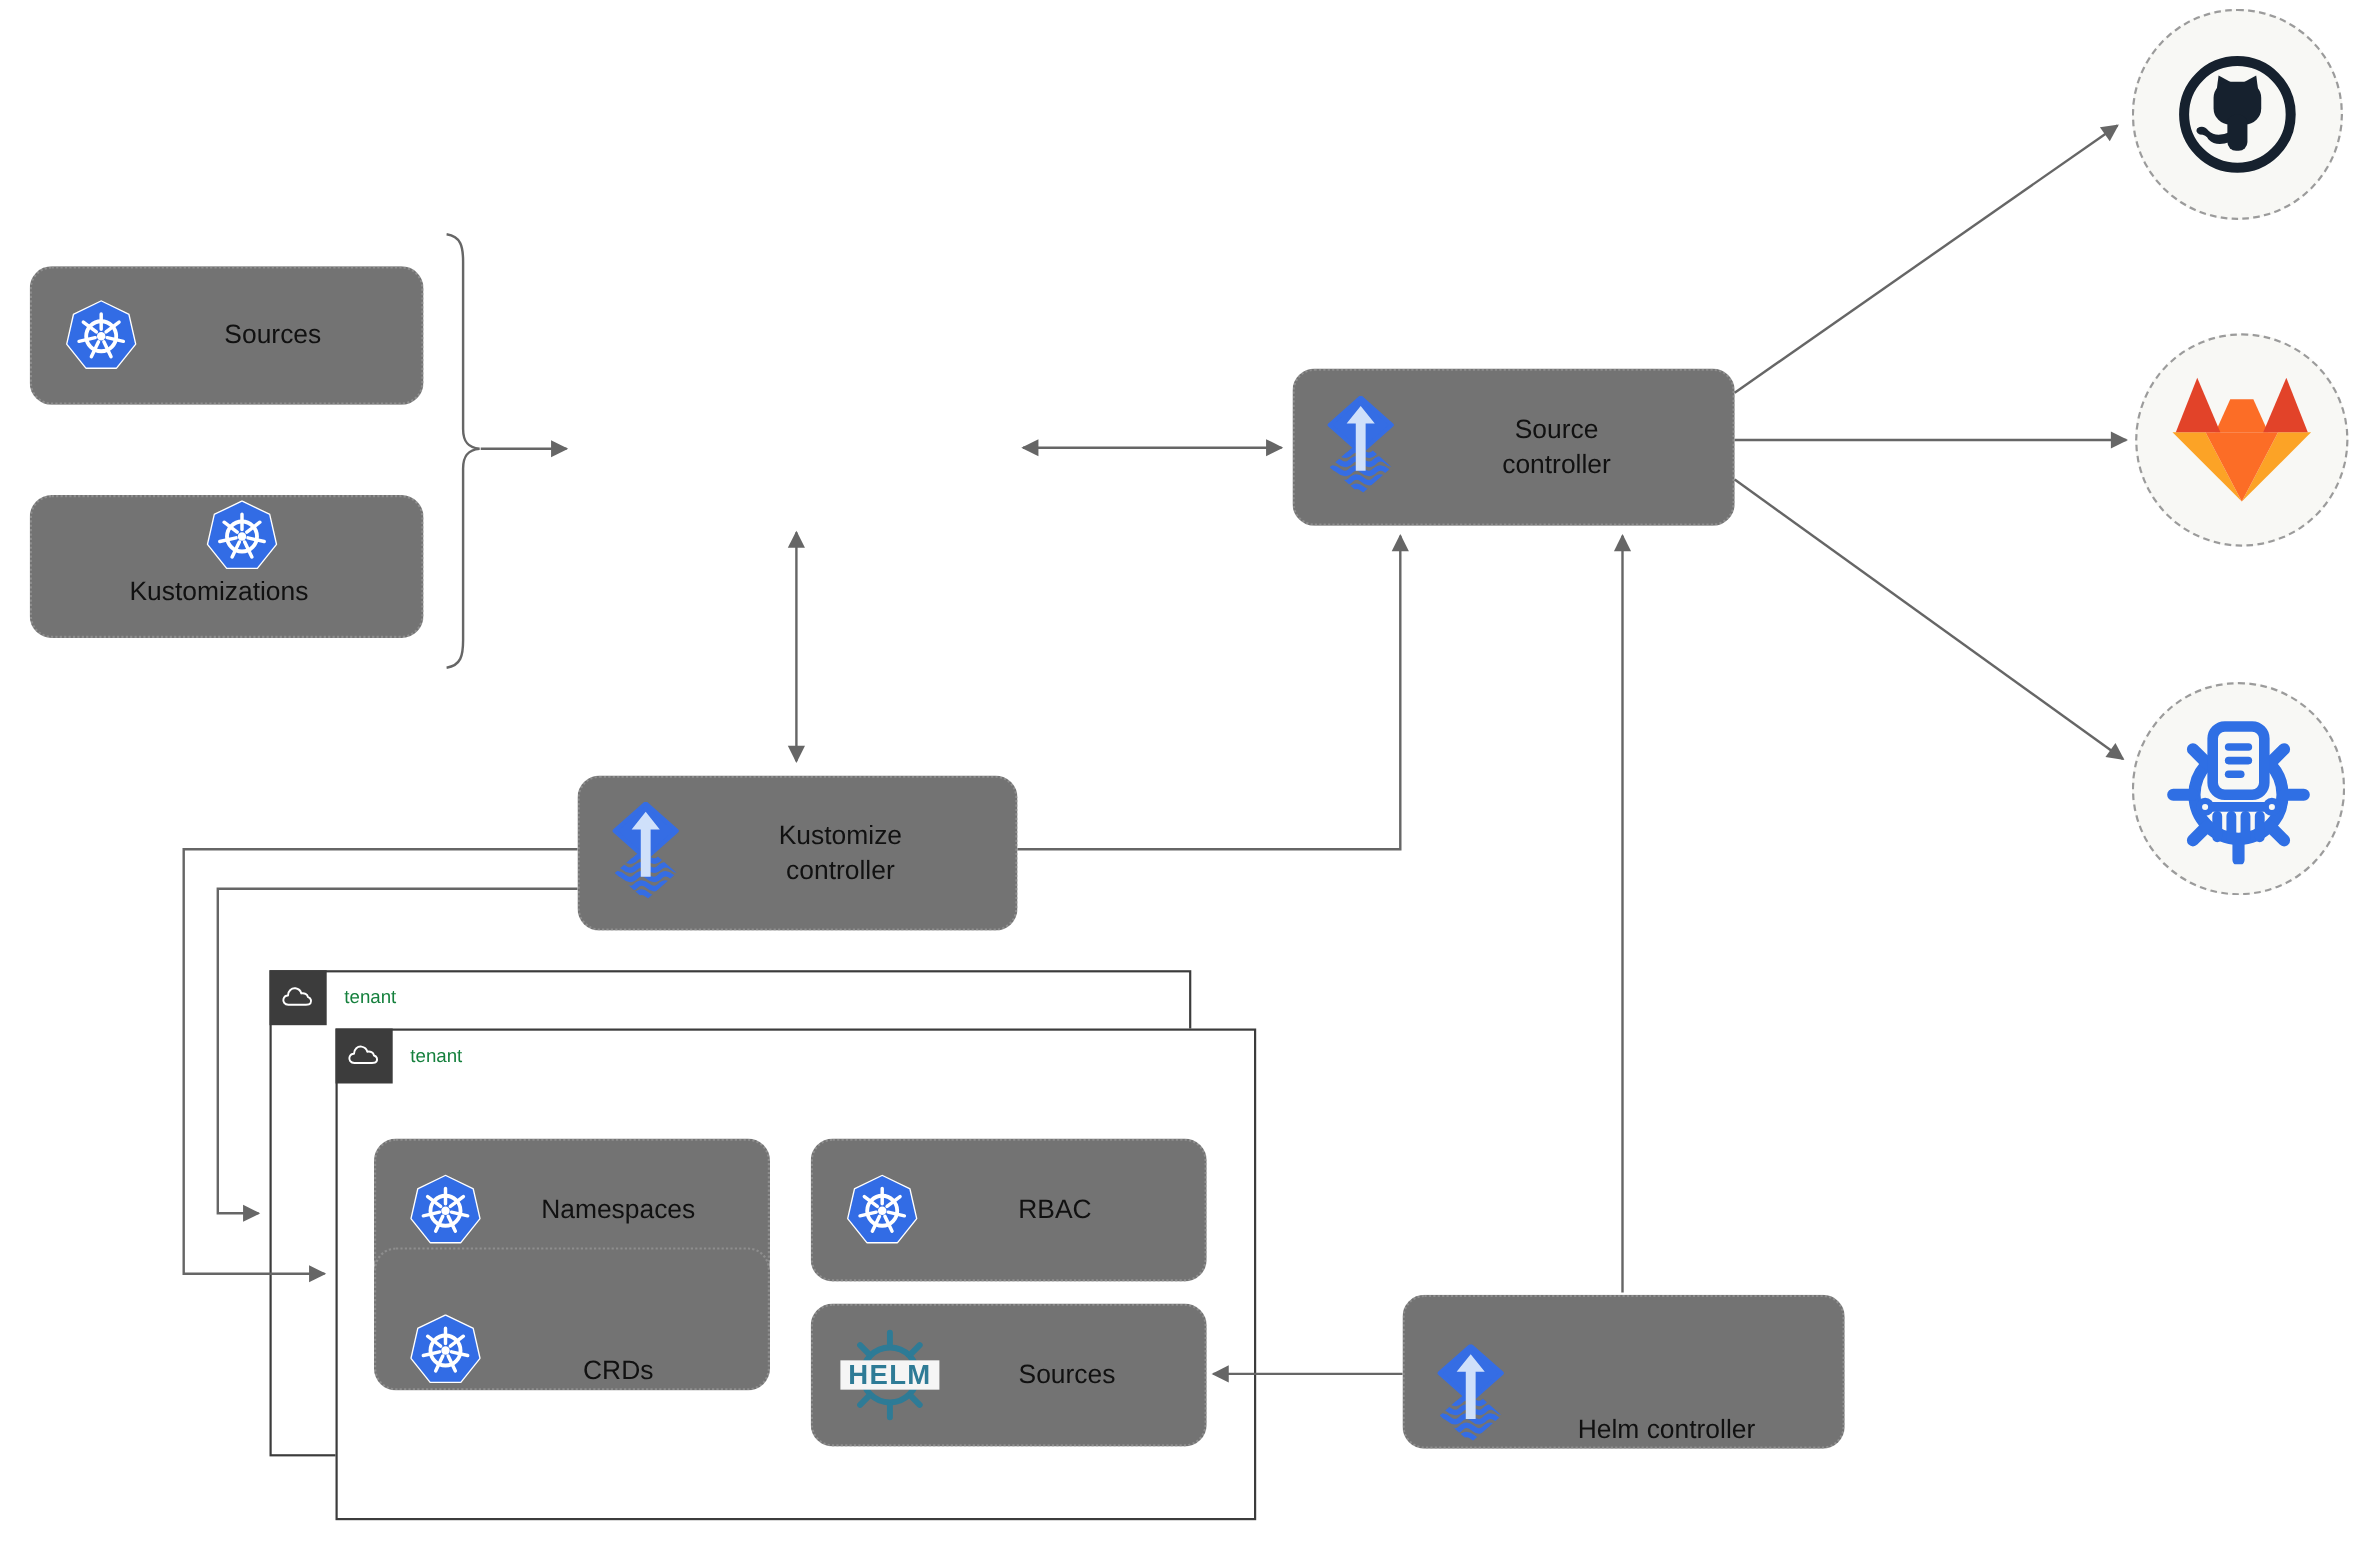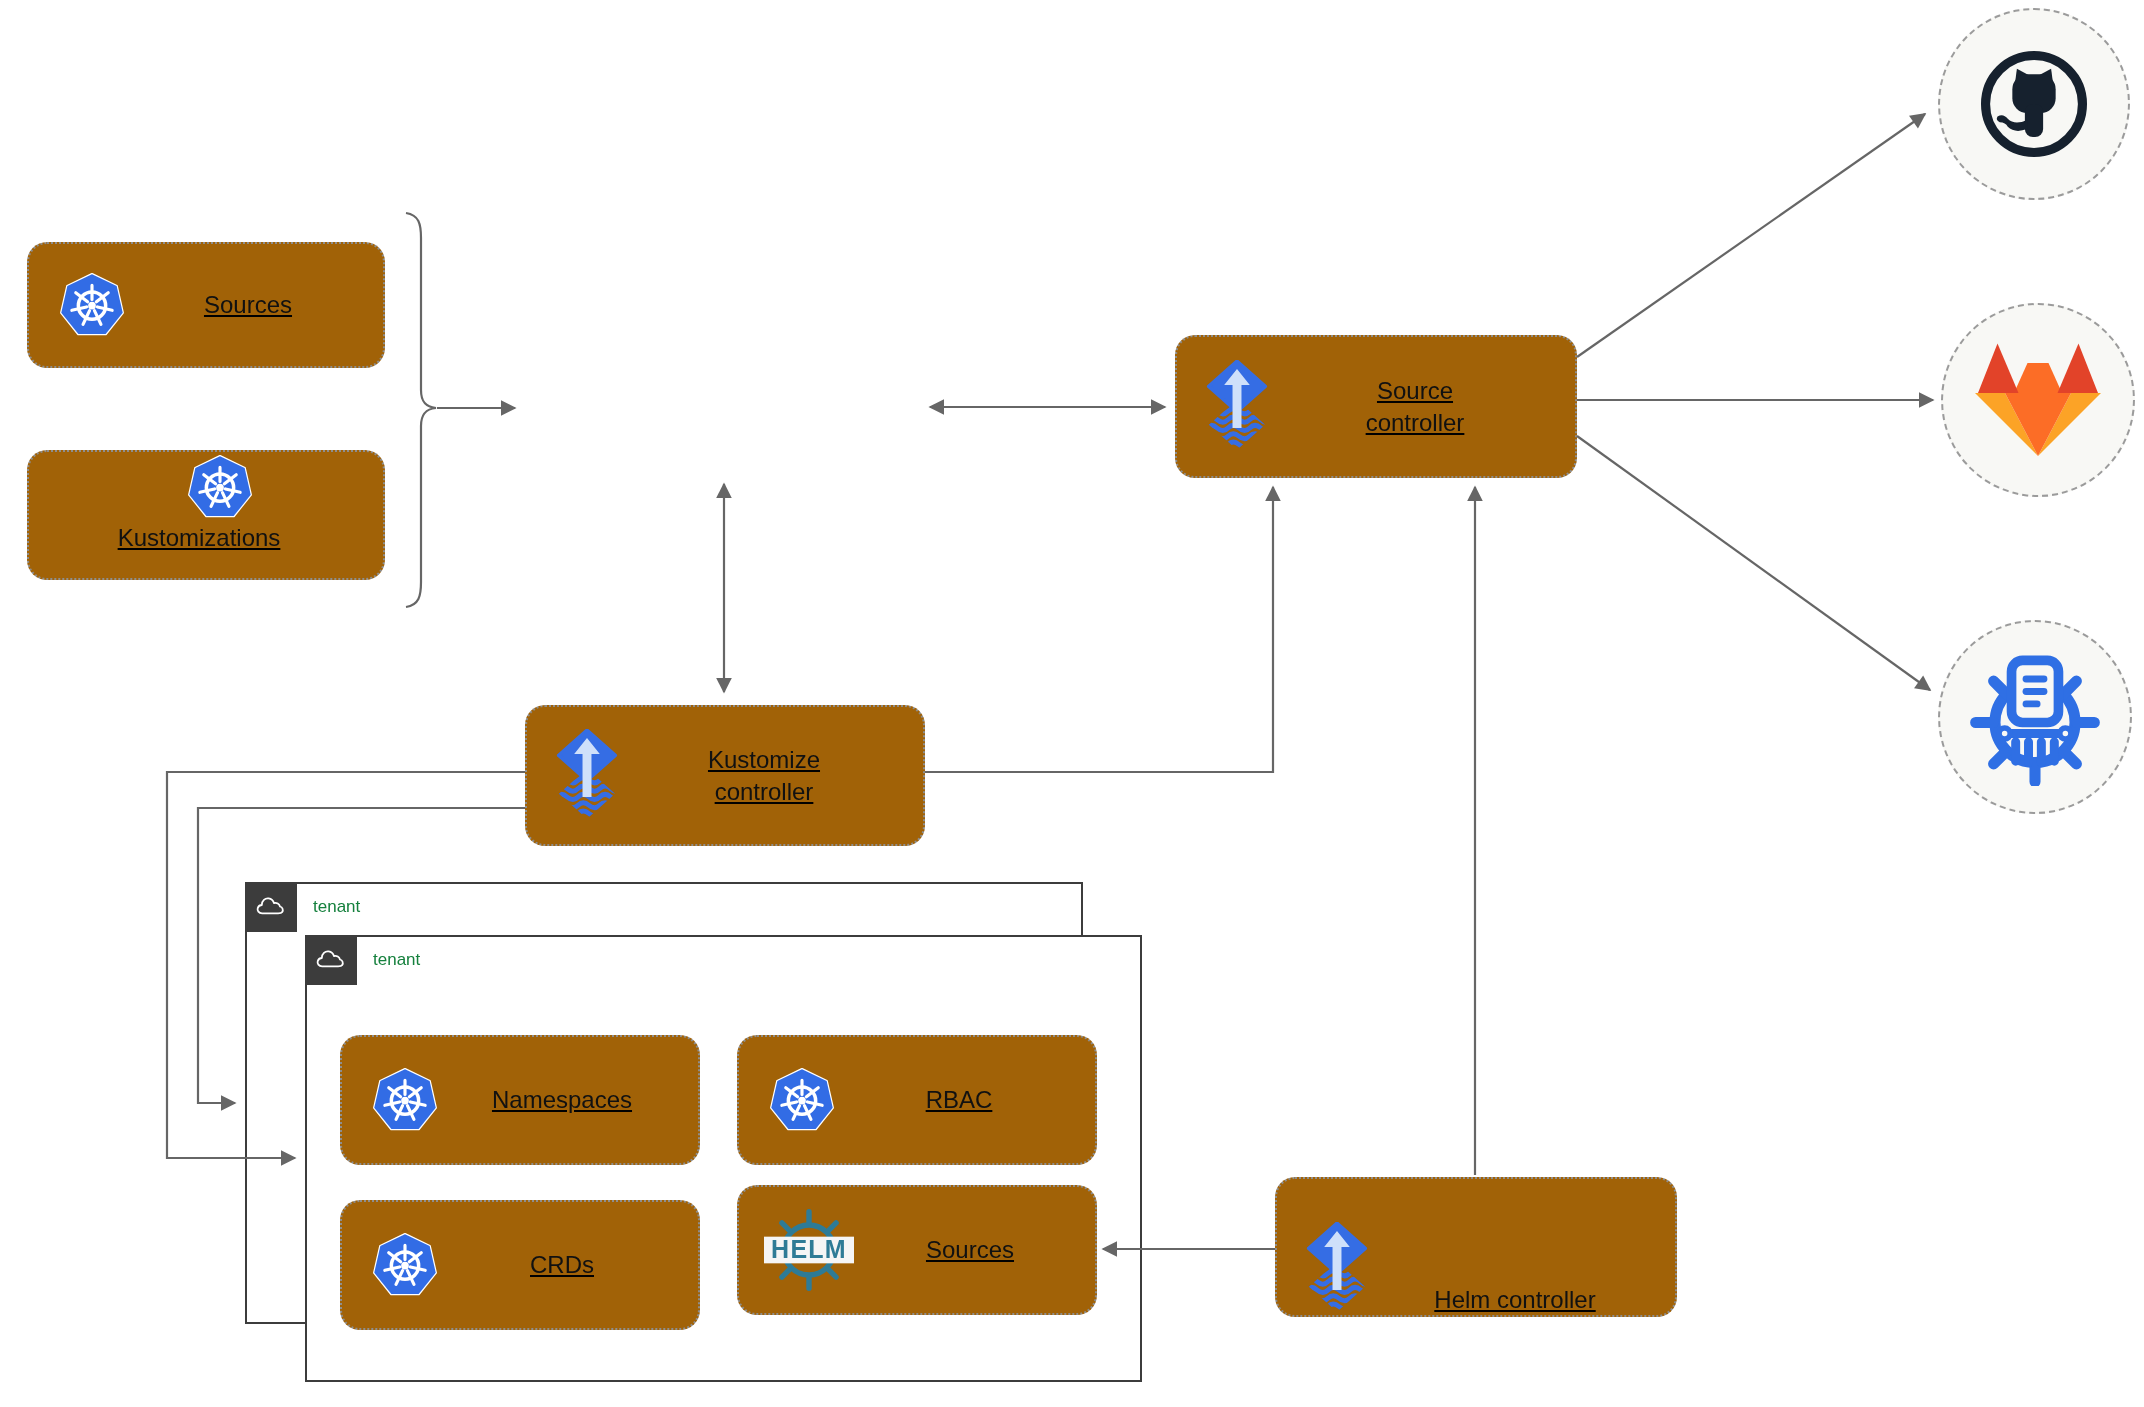--- a/index.html
+++ b/index.html
@@ -2,23 +2,23 @@
 <html><head>
 <meta charset="utf-8">
 <style>
   html,body { margin:0; padding:0; background:#ffffff; }
   #stage {
     position:relative; width:2144px; height:1407px; background:#ffffff;
     font-family:"Liberation Sans", sans-serif; overflow:hidden;
   }
   
   .node {
-    position:absolute; box-sizing:border-box; background:#a16207;
+    position:absolute; box-sizing:border-box; background:#737373;
     border:2px dotted #8e8e8e; border-radius:20px;
-    display:flex; align-items:center; z-index:5;text-decoration:underline;
+    display:flex; align-items:center; z-index:5;
   }
   .nicon { flex:0 0 auto; margin-left:28px; display:flex; align-items:center; }
   .lwrap { flex:1 1 auto; display:flex; justify-content:center; padding-right:14px; }
   .label { font-size:24px; color:#111111; text-align:center; line-height:1.3; }
   .two-line .label { max-width:175px; }
   
   .tenant {
     position:absolute; box-sizing:border-box; background:#ffffff;
     border:2.5px solid #3c3c3c;
   }
@@ -210,21 +210,21 @@
     <span class="nicon">
       <svg width="70" height="70">
           <use href="#sym-k8s" xlink:href="#sym-k8s"></use>
         </svg>
     </span>
     <span class="lwrap">
         <span class="label">RBAC</span>
       </span>
   </div>
 
-  <div class="node" style="left:340px; top:1200px; width:360px; height:130px;">
+  <div class="node" style="left:340px; top:1134px; width:360px; height:130px;align-items:flex-end;">
     <span class="nicon">
       <svg width="70" height="70">
           <use href="#sym-k8s" xlink:href="#sym-k8s"></use>
         </svg>
     </span>
     <span class="lwrap">
         <span class="label">CRDs</span>
       </span>
   </div>
 

